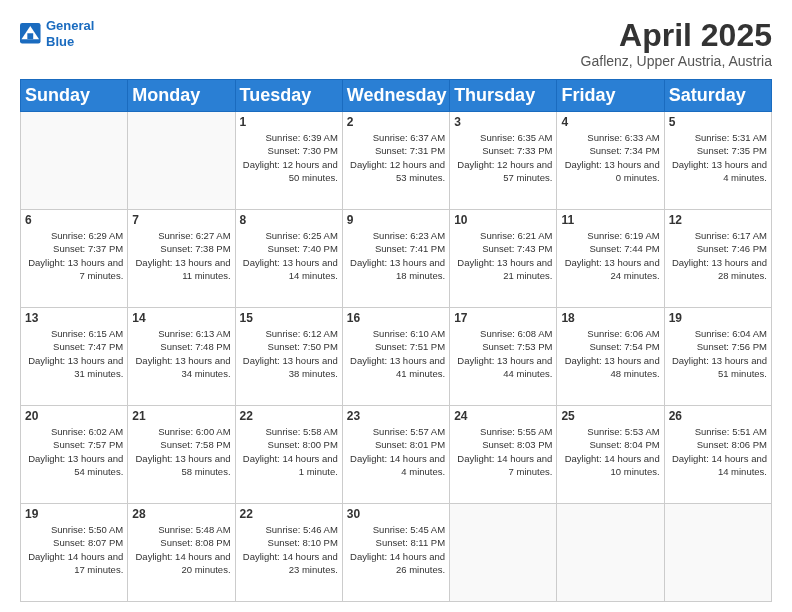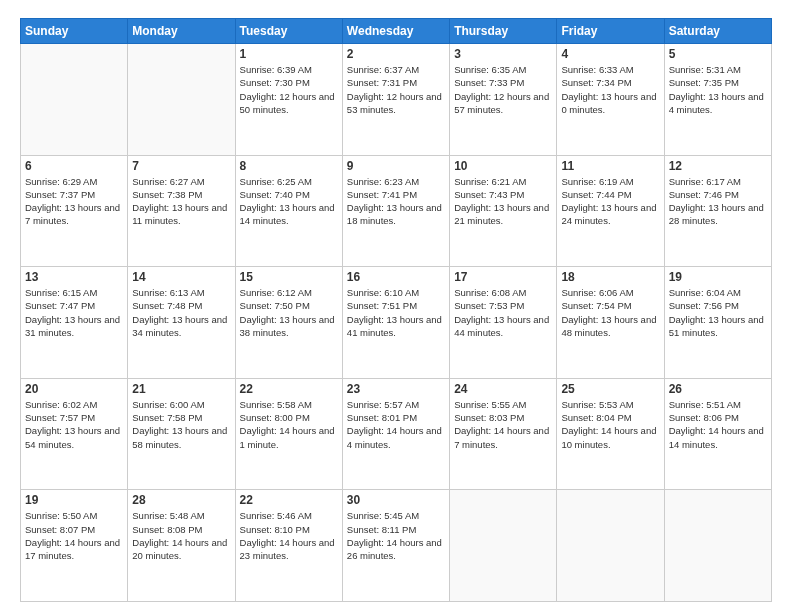--- a/index.html
+++ b/index.html
@@ -58,21 +58,21 @@
     .calendar {
       flex: 1;
       border: 1px solid #ccc;
       border-collapse: collapse;
       width: 100%;
       table-layout: fixed;
     }
     .calendar th {
       background: #2a7fd4;
       color: #fff;
-      font-size: 12px;
+      font-size: 18px;
       font-weight: bold;
       padding: 5px 4px;
       text-align: left;
       border: 1px solid #1a6bbf;
     }
     .calendar td {
       border: 1px solid #ccc;
       vertical-align: top;
       padding: 3px 4px;
       font-size: 10px;
@@ -87,29 +87,47 @@
       font-size: 12px;
       font-weight: bold;
       color: #333;
       display: block;
       margin-bottom: 2px;
     }
     .day-info {
       font-size: 9.5px;
       color: #333;
       line-height: 1.4;
+      text-align: right;
     }
     tr.week-row td {
       height: 82px;
     }
   </style>
 </head>
 <body>
 
 <div class="page">
+  <div class="header">
+    <div class="logo">
+      <svg class="logo-icon" viewBox="0 0 30 30">
+        <rect x="0" y="0" width="28" height="28" rx="3" fill="#1a6bbf"></rect>
+        <polygon points="14,4 26,22 2,22" fill="white"></polygon>
+        <rect x="10" y="14" width="8" height="8" fill="#1a6bbf"></rect>
+      </svg>
+      <div class="logo-text">
+        <div><span>General</span></div>
+        <div><span>Blue</span></div>
+      </div>
+    </div>
+    <div class="title-block">
+      <div class="month-title">April 2025</div>
+      <div class="location-title">Gaflenz, Upper Austria, Austria</div>
+    </div>
+  </div>
 
   <table class="calendar">
     <thead>
       <tr>
 
       <th>Sunday</th>
           <th>Monday</th>
           <th>Tuesday</th>
           <th>Wednesday</th>
           <th>Thursday</th>

